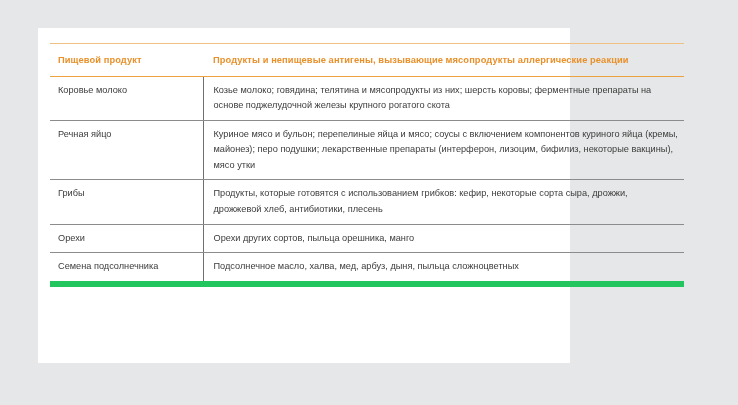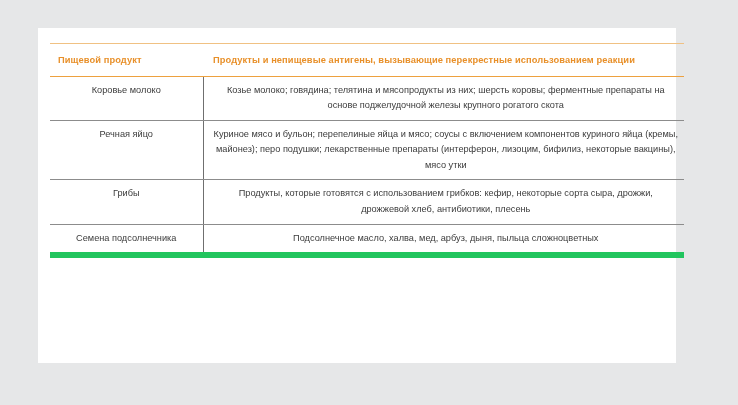--- a/index.html
+++ b/index.html
@@ -12,21 +12,21 @@
     background: #e6e7e8;
     font-family: "Liberation Sans", sans-serif;
     -webkit-font-smoothing: antialiased;
     overflow: hidden;
   }
 
   .page-card {
     position: absolute;
     left: 38px;
     top: 28px;
-    width: 638px;
+    width: 532px;
     height: 335px;
     background: #ffffff;
   }
 
   .xtable {
     position: absolute;
     left: 12px;
     top: 15px;
     width: 634px;
     border-collapse: collapse;
@@ -58,21 +58,20 @@
     font-weight: bold;
     line-height: 14.5px;
     letter-spacing: 0.01em;
   }
   .hdr-row .c-food .cell-inner { padding: 0 10px 0 8px; }
   .hdr-row .c-anti .cell-inner { padding: 0 8px 0 10px; }
 
   
   .brow td {
     border-bottom: 1px solid #8c8c8c;
-    text-align: center;
   }
   .brow .cell-inner {
     color: #3b3b3b;
     font-size: 9.2px;
     line-height: 15.6px;
     padding-top: 6px;
     padding-bottom: 6px;
   }
   .brow .c-food .cell-inner {
     padding-left: 8px;
@@ -104,21 +103,21 @@
       <tr class="hdr-rule-top">
         <td></td>
         <td></td>
       </tr>
 
       <tr class="hdr-row">
         <td class="c-food">
           <div class="cell-inner">Пищевой продукт</div>
         </td>
         <td class="c-anti">
-          <div class="cell-inner">Продукты и непищевые антигены, вызывающие перекрестные использованием реакции</div>
+          <div class="cell-inner">Продукты и непищевые антигены, вызывающие мясопродукты аллергические реакции</div>
         </td>
       </tr>
 
       <tr class="brow">
         <td class="c-food">
           <div class="cell-inner">Коровье молоко</div>
         </td>
         <td class="c-anti">
           <div class="cell-inner">Козье молоко; говядина; телятина и мясопродукты из них; шерсть коровы; ферментные препараты на основе поджелудочной железы крупного рогатого скота</div>
         </td>
@@ -137,20 +136,28 @@
       <tr class="brow">
         <td class="c-food">
           <div class="cell-inner">Грибы</div>
         </td>
         <td class="c-anti">
           <div class="cell-inner">Продукты, которые готовятся с использованием грибков: кефир, некоторые сорта сыра, дрожжи, дрожжевой хлеб, антибиотики, плесень</div>
         </td>
       </tr>
 
 
+      <tr class="brow">
+        <td class="c-food">
+          <div class="cell-inner">Орехи</div>
+        </td>
+        <td class="c-anti">
+          <div class="cell-inner">Орехи других сортов, пыльца орешника, манго</div>
+        </td>
+      </tr>
 
       <tr class="brow last">
         <td class="c-food">
           <div class="cell-inner">Семена подсолнечника</div>
         </td>
         <td class="c-anti">
           <div class="cell-inner">Подсолнечное масло, халва, мед, арбуз, дыня, пыльца сложноцветных</div>
         </td>
       </tr>
 

